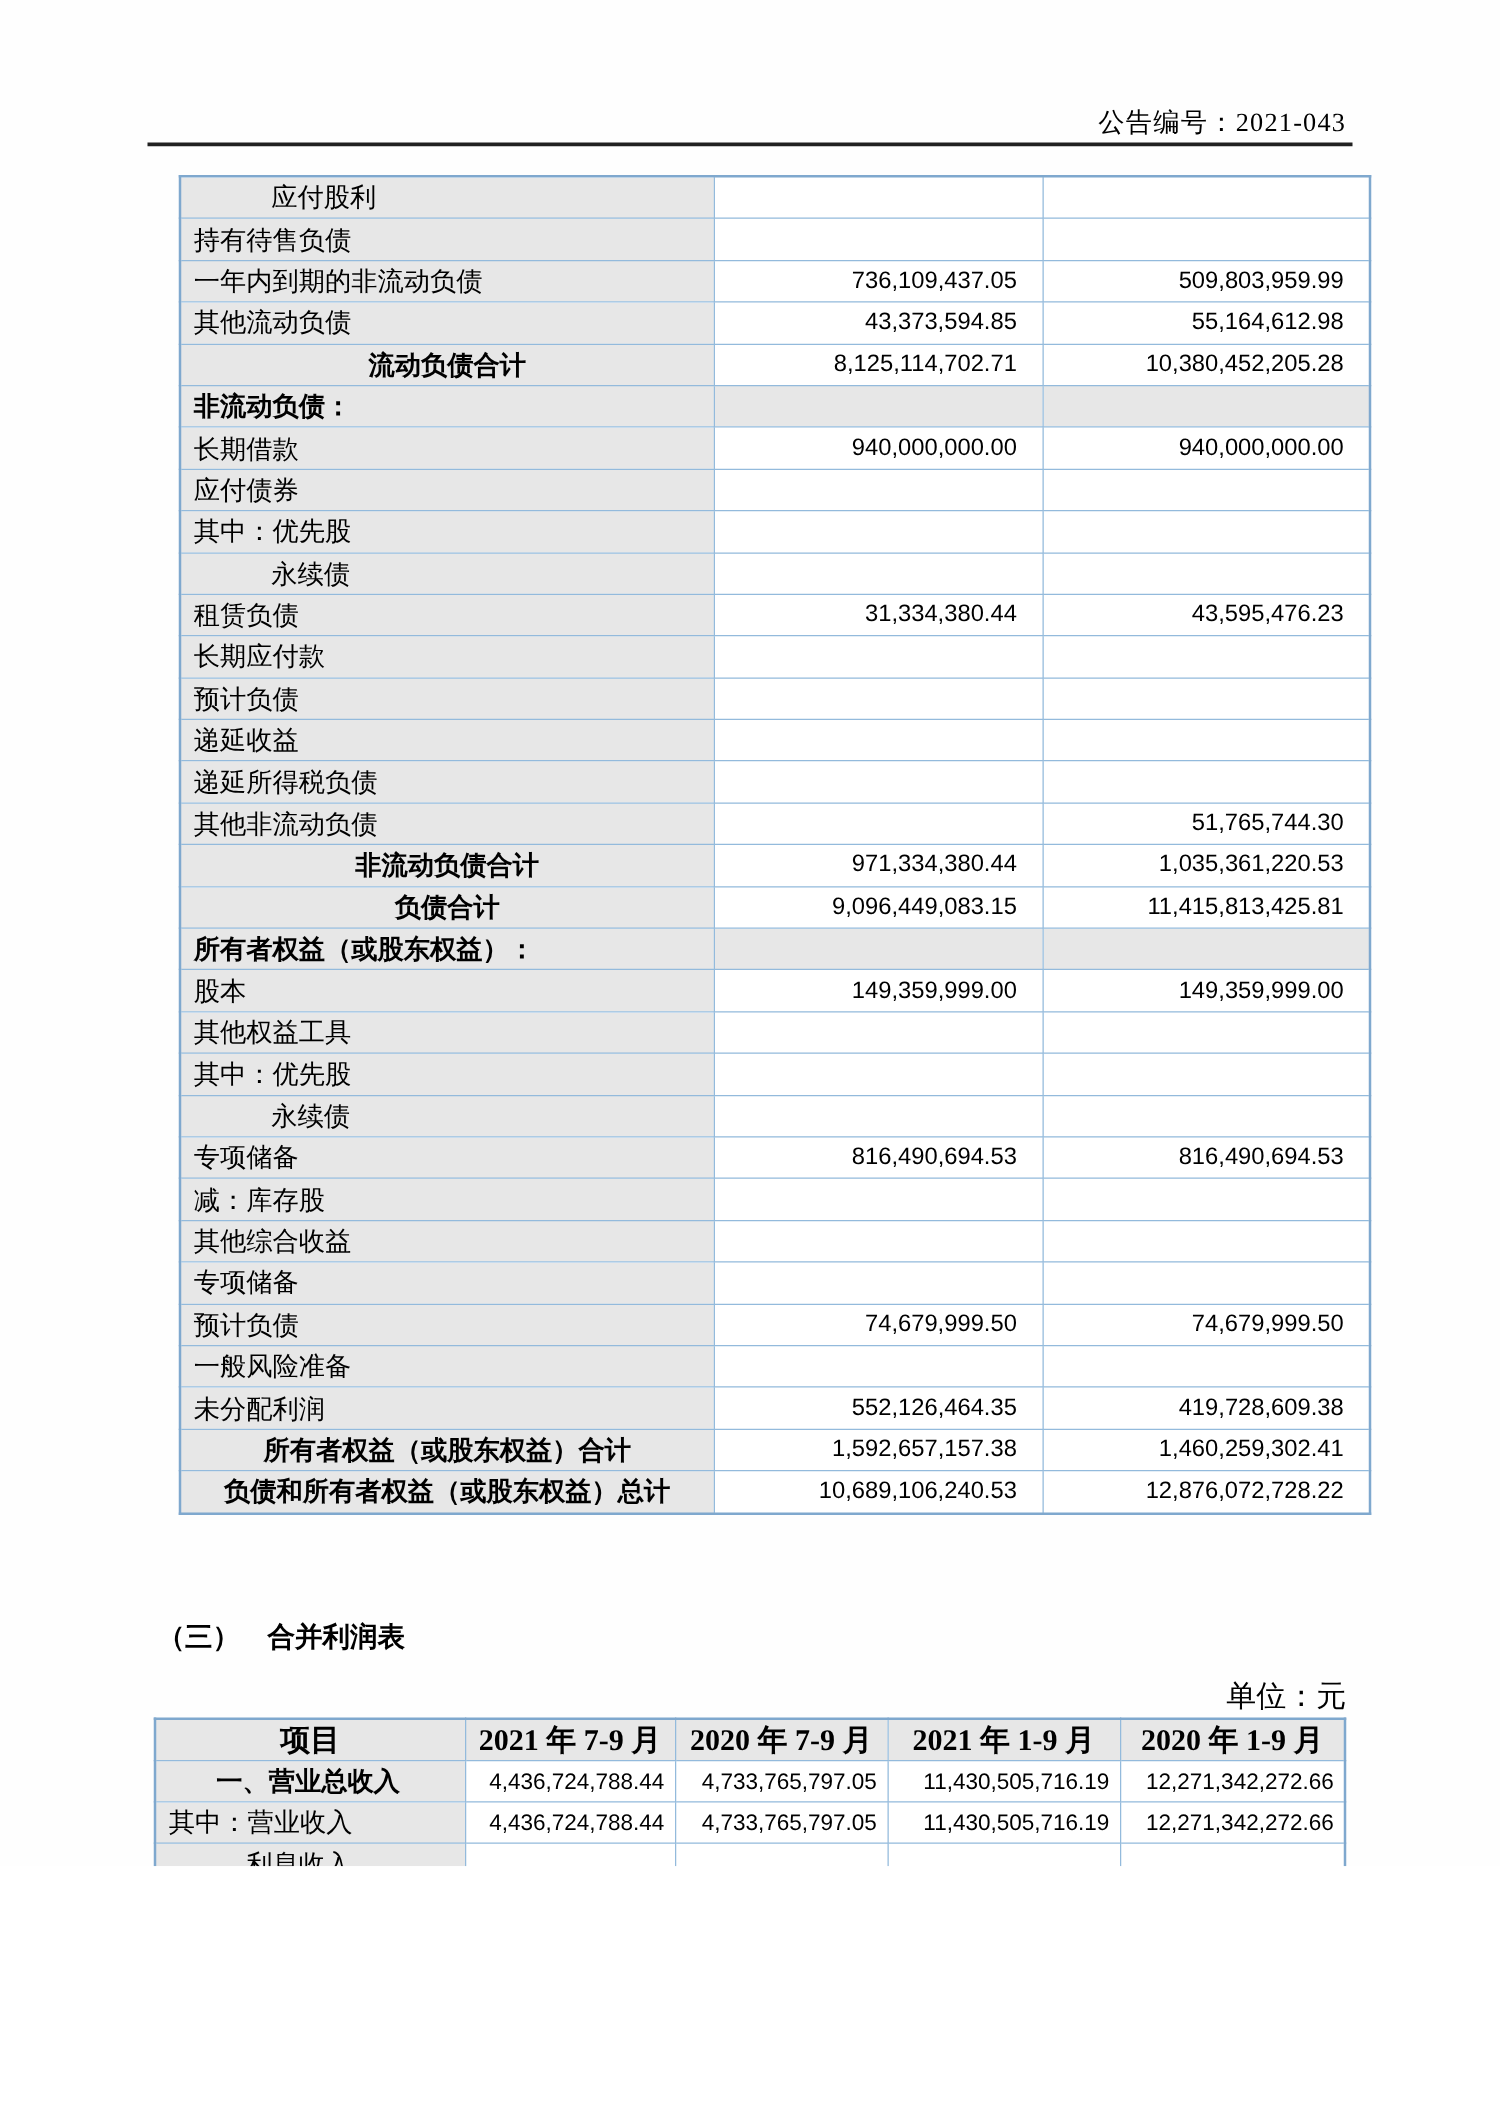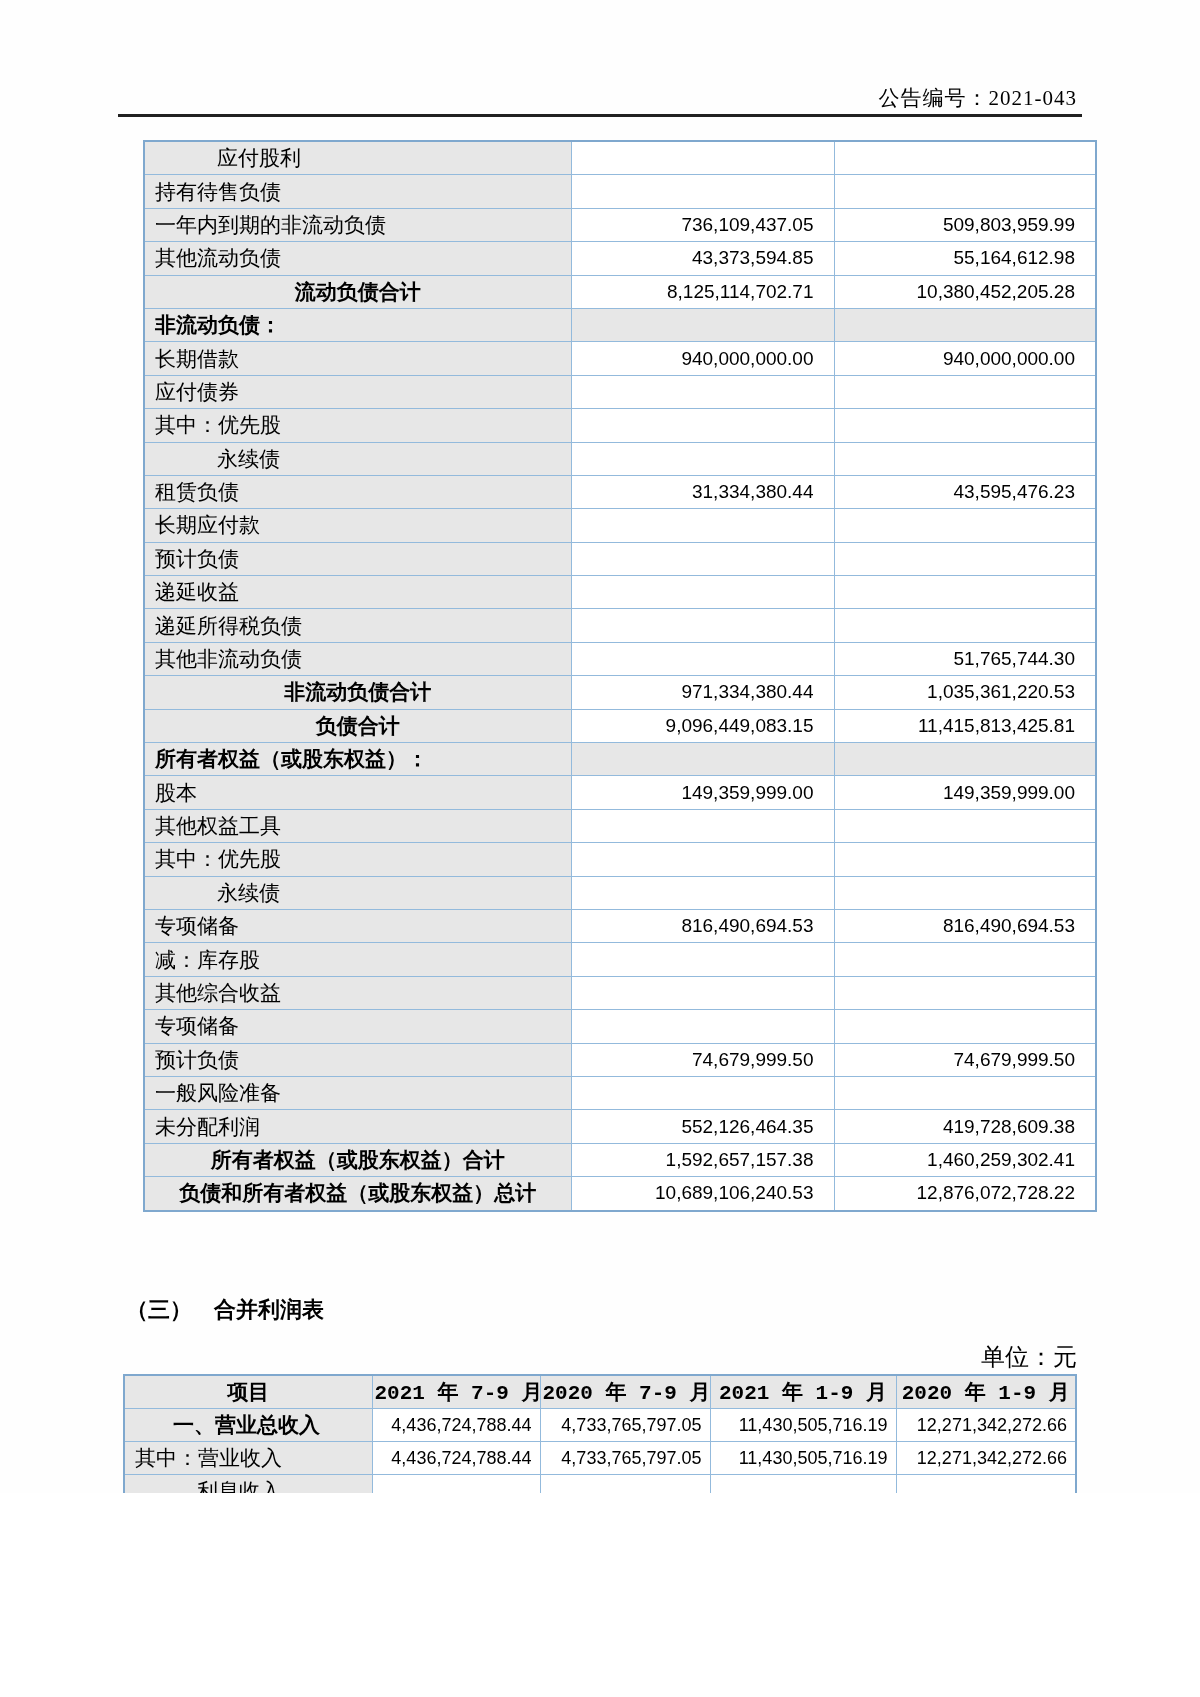--- a/index.html
+++ b/index.html
@@ -22,22 +22,22 @@
   .bs tr.r-sec td{background:#e7e7e7;font-weight:bold;}
   .bs tr.r-tot td.lbl{font-weight:bold;text-align:center;padding-left:4px;}
 
   
   .sec-head{position:absolute;top:1295px;left:126px;font-size:22px;font-weight:bold;white-space:nowrap;}
   .sec-head .hn{margin-right:22px;}
   .unit{position:absolute;top:1341px;right:123px;font-size:24px;white-space:nowrap;margin-left:33px;}
 
   
   .inc{position:absolute;left:123px;top:1374px;width:952px;border:2px solid #7fa8ce;}
-  .inc th{border:1px solid #93badc;height:32px;background:#e7e7e7;font-size:21px;
-          font-weight:bold;text-align:center;padding:0 2px;font-family:Liberation Mono, monospace;}
+  .inc th{border:1px solid #93badc;height:32px;background:#e7e7e7;font-size:24px;
+          font-weight:bold;text-align:center;padding:0 2px;}
   .inc td{border:1px solid #93badc;height:32px;}
   .inc td.lbl{background:#e7e7e7;font-size:21px;padding:0 4px 0 10px;text-align:left;}
   .inc td.num{background:#ffffff;font-family:"Liberation Sans","DejaVu Sans",sans-serif;
               font-size:18px;text-align:right;padding:0 8px 0 4px;}
   .inc tr.r-bold td.lbl{font-weight:bold;padding-left:48px;}
   .inc tr.r-ind td.lbl{padding-left:72px;}
 </style>
 </head>
 <body>
 

